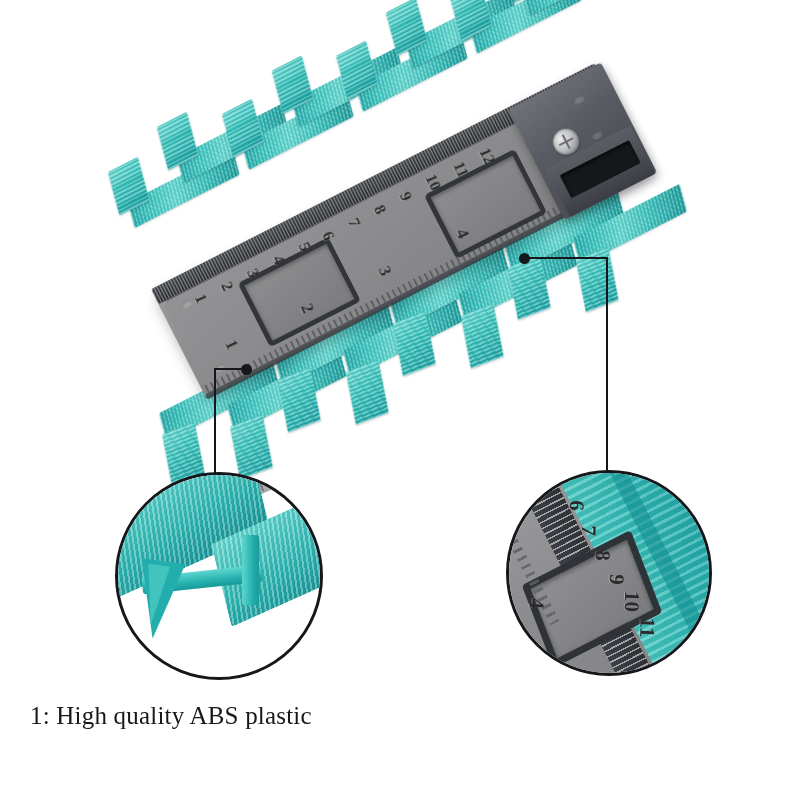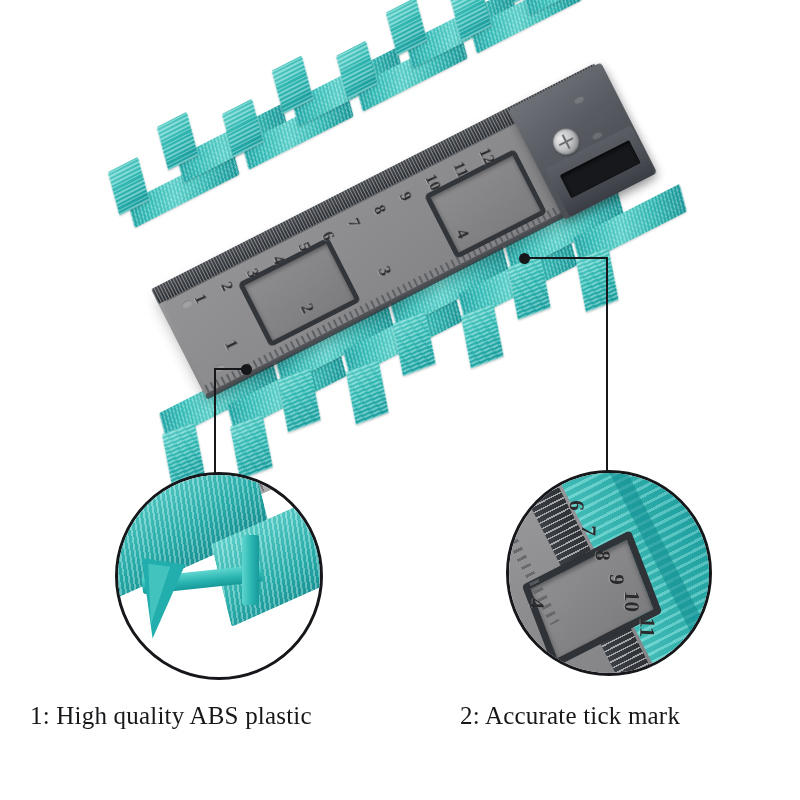--- a/index.html
+++ b/index.html
@@ -358,15 +358,14 @@
         <div class="num" style="left:88px;top:70px;font-size:21px;transform:rotate(92deg);">8</div>
         <div class="num" style="left:102px;top:94px;font-size:21px;transform:rotate(92deg);">9</div>
         <div class="num" style="left:112px;top:116px;font-size:21px;transform:rotate(92deg);">10</div>
         <div class="num" style="left:128px;top:142px;font-size:21px;transform:rotate(92deg);">11</div>
         <div class="num" style="left:22px;top:118px;font-size:21px;transform:rotate(92deg);">4</div>
       </div>
     </div>
   </div>
 
   <div class="caption" style="left:30px;top:702px;">1: High quality ABS plastic</div>
-  <div class="caption" style="left:460px;top:702px;">2: Accurate tick mark</div>
 
 </div>
 
 </body></html>

